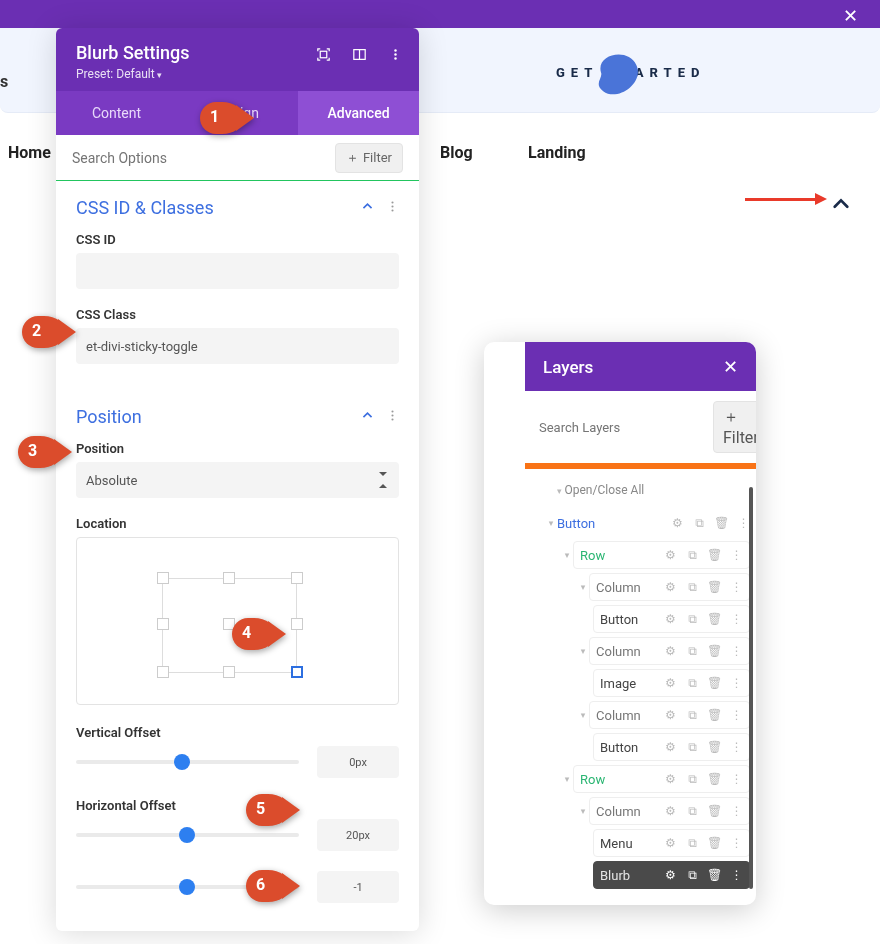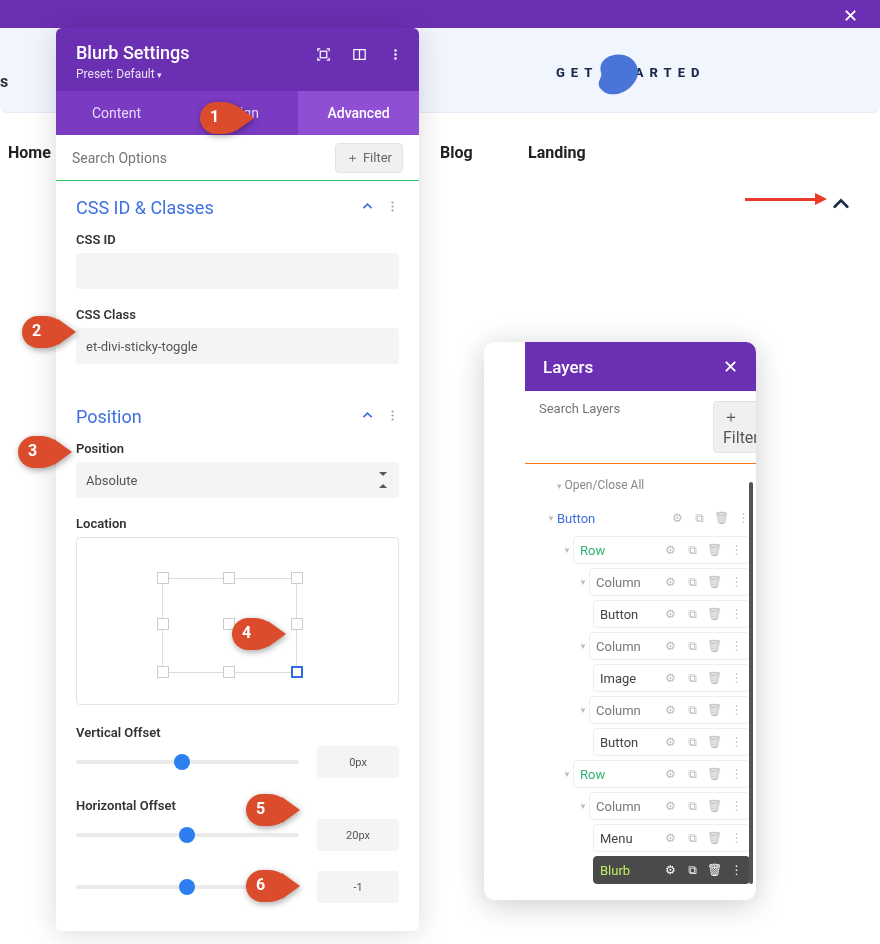--- a/index.html
+++ b/index.html
@@ -54,36 +54,36 @@
   .slider-row { margin-bottom:20px; }
   .slider-body { display:flex; align-items:center; gap:18px; }
   .track { position:relative; flex:1; height:4px; background:#eaeaea; border-radius:2px; }
   .knob { position:absolute; top:-6px; width:16px; height:16px; background:#2d7ff0; border-radius:50%; }
   .slider-val { width:82px; height:32px; background:#f4f4f4; border-radius:4px; display:flex; align-items:center; justify-content:center; font-size:11px; color:#555; }
 
   
   .layers { position:absolute; top:342px; left:484px; width:272px; background:#fff; box-shadow:0 5px 30px rgba(0,0,0,0.2); border-radius:10px; overflow:hidden;padding-left:41px; }
   .layers-head { background:#6b2fb3; color:#fff; padding:14px 18px; display:flex; justify-content:space-between; align-items:center; }
   .layers-head span { font-size:17px; font-weight:500; }
-  .layers-search { padding:10px 14px; display:flex; gap:8px; align-items:flex-start; border-bottom:1px solid #f97316; }
+  .layers-search { padding:10px 14px; display:flex; gap:8px; align-items:center; border-bottom:6px solid #f97316; }
   .layers-search input { border:none; outline:none; flex:1; font-size:13px; color:#888; }
   .layers-filter { background:#f0f0f0; border:1px solid #e3e3e3; padding:5px 9px; border-radius:4px; font-size:16px; color:#555; }
   .layers-body { padding:10px 6px 14px 10px; position:relative; }
   .layers-body::after { content:''; position:absolute; right:3px; top:18px; bottom:16px; width:4px; background:#555; border-radius:2px; }
   .oc-all { font-size:12px; color:#888; padding:4px 0 10px 22px; position:relative; }
   .tree-row { display:flex; align-items:center; height:32px; font-size:13px; position:relative; }
   .tree-caret { color:#bbb; font-size:9px; width:12px; text-align:center; }
   .tree-label { flex:1; }
   .tree-label.section-c { color:#3d6fe0; }
   .tree-label.row-c { color:#2bb673; }
   .tree-label.col-c { color:#777; }
   .tree-label.mod-c { color:#444; }
   .row-box { border:1px solid #eee; border-radius:4px; padding:2px 6px; display:flex; align-items:center; flex:1; height:28px; }
   .row-box.dark { background:#4a4a4a; border-color:#4a4a4a; color:#fff; }
-  .row-box.dark .tree-label { color:#bef264; }
+  .row-box.dark .tree-label { color:#e5e5e5; }
   .row-icons { display:flex; gap:9px; color:#bbb; font-size:12px; }
   .row-box.dark .row-icons { color:#fff; }
   .pad1 { padding-left:10px; }
   .pad2 { padding-left:26px; }
   .pad3 { padding-left:42px; }
   .pad4 { padding-left:58px; }
   .ico { width:13px; height:13px; display:inline-flex; align-items:center; justify-content:center; }
 
   
   .callout { position:absolute; width:44px; height:32px; background:#db4c2c; border-radius:16px 50% 50% 16px / 16px 50% 50% 16px; filter: drop-shadow(1px 2px 3px rgba(0,0,0,0.35)); }

